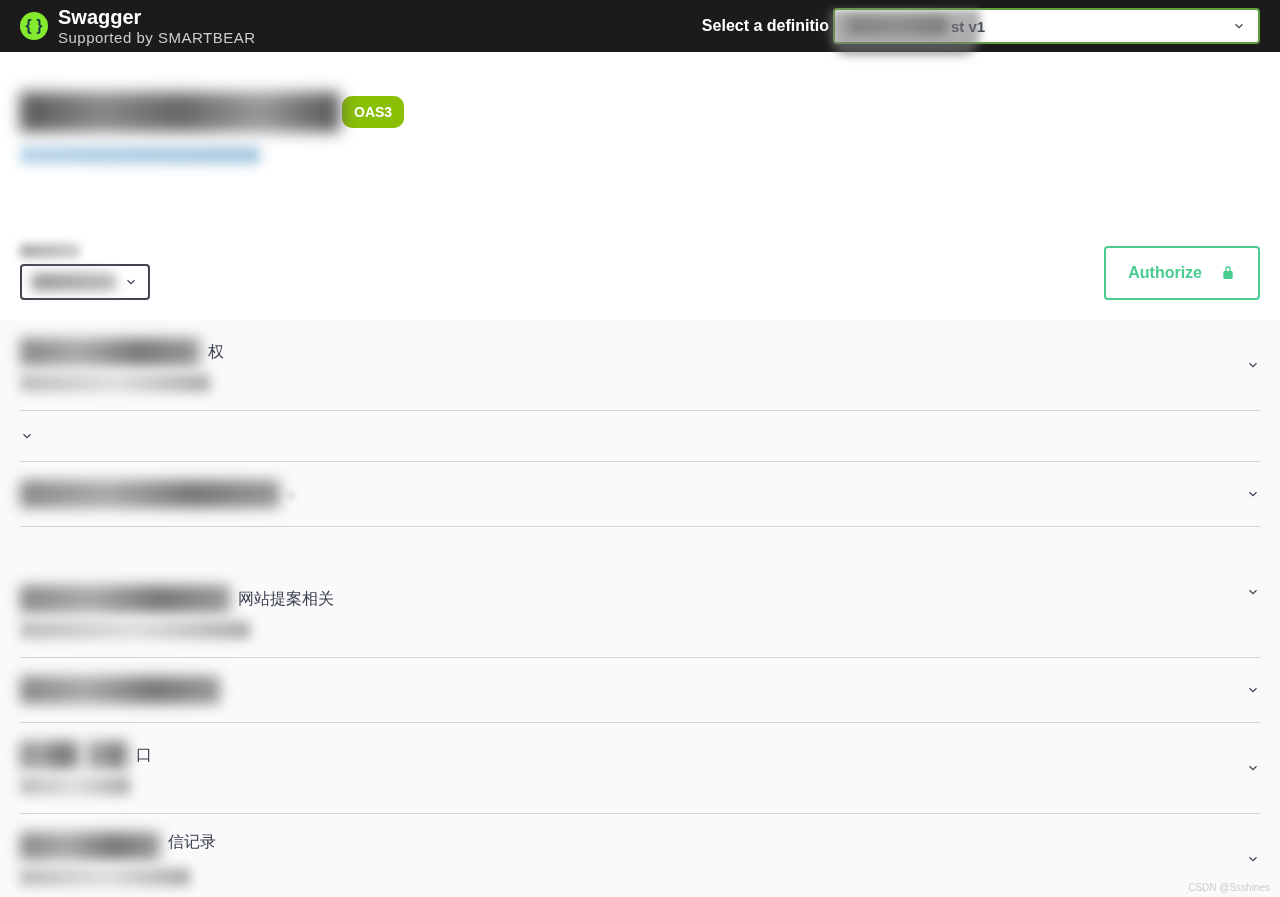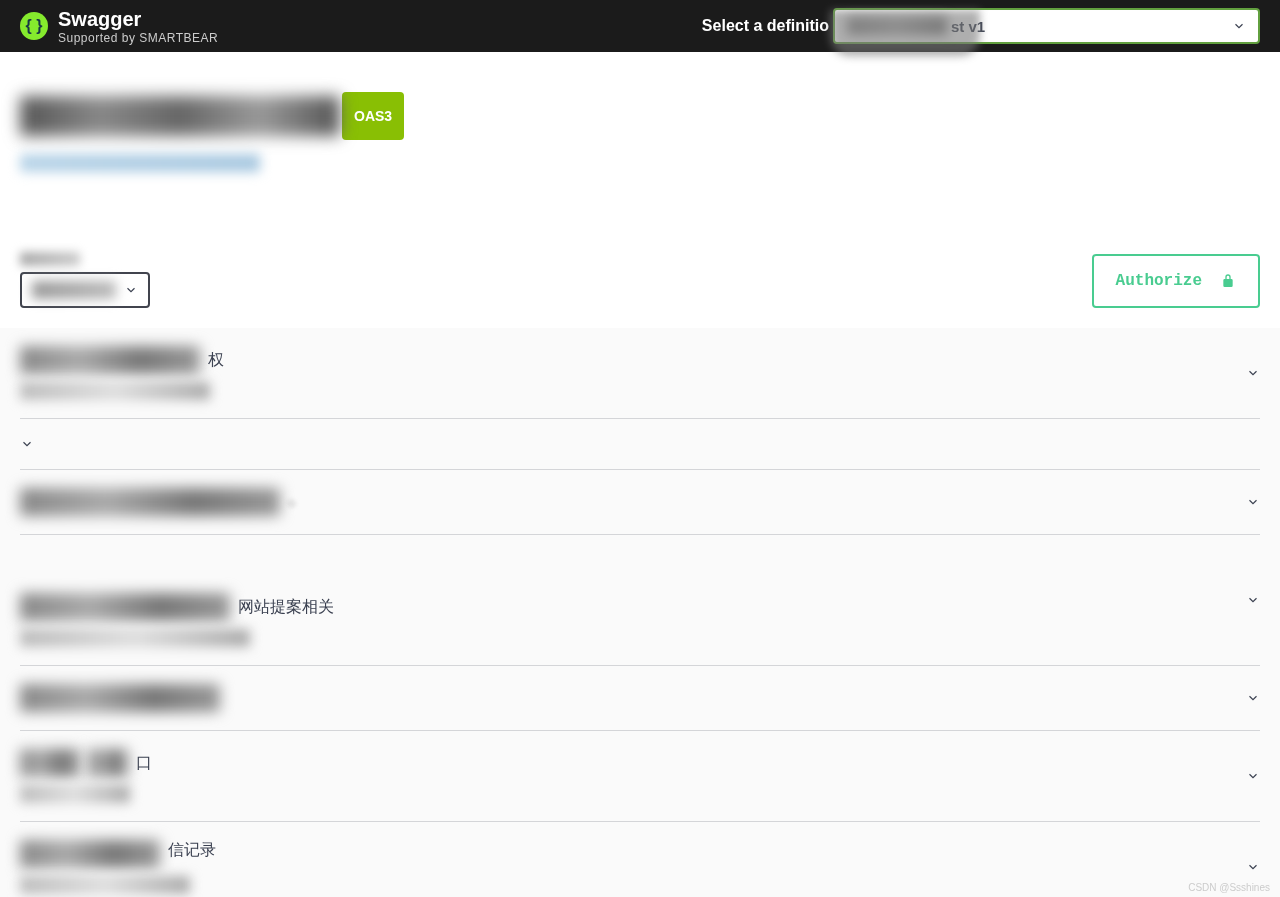--- a/index.html
+++ b/index.html
@@ -2,43 +2,43 @@
 <html><head>
 <meta charset="utf-8">
 <style>
 * { box-sizing: border-box; margin: 0; padding: 0; }
 body { font-family: -apple-system, BlinkMacSystemFont, "Segoe UI", sans-serif; background: #fafafa; color: #3b4151; }
 
 .topbar { background: #1b1b1b; height: 52px; display: flex; align-items: center; padding: 0 20px; justify-content: space-between; }
 .logo-group { display: flex; align-items: center; gap: 10px; }
 .logo-circle { width: 28px; height: 28px; background: #85ea2d; border-radius: 50%; display: flex; align-items: center; justify-content: center; color: #173647; font-weight: bold; font-size: 16px; }
 .logo-text { color: #fff; font-size: 20px; font-weight: 600; }
-.logo-sub { color: #ccc; font-size: 12px; margin-top: 0; letter-spacing: 0.5px; }
+.logo-sub { color: #ccc; font-size: 15px; margin-top: 0; letter-spacing: 0.5px; }
 .def-group { display: flex; align-items: center; gap: 4px; }
 .def-label { color: #fff; font-weight: 700; font-size: 16px; }
 .def-select { background: #fff; border: 2px solid #62a03f; border-radius: 4px; height: 36px; width: 427px; padding: 0 12px; font-size: 15px; display: flex; align-items: center; justify-content: space-between; }
 .def-select-redact { filter: blur(6px); background: linear-gradient(90deg, #888, #aaa, #777); width: 100px; height: 18px; border-radius: 2px; }
 .def-select-text { color: #3b4151; font-weight: 600; }
 .chevron { width: 14px; height: 14px; display: inline-flex; align-items: center; justify-content: center; }
 .chevron svg { width: 14px; height: 14px; }
 
 .shadow-blur { position: absolute; top: 10px; left: 830px; width: 150px; height: 46px; background: #7a7a7a; opacity: 0.6; filter: blur(4px); border-radius: 0 0 20px 20px; }
 
 .info-section { background: #fff; padding: 40px 20px 60px; display: flex; flex-direction: column; gap: 10px; }
 .title-row { display: flex; align-items: center; gap: 10px; }
 .redact-title { filter: blur(8px); background: linear-gradient(90deg, #555, #888, #666, #999, #555); width: 320px; height: 40px; border-radius: 3px; }
-.oas-badge { background: #89bf04; color: #fff; border-radius: 4px; padding: 16px 12px; font-size: 14px; font-weight: 700; margin-left: -8px; }
+.oas-badge { background: #89bf04; color: #fff; border-radius: 10px; padding: 8px 12px; font-size: 14px; font-weight: 700; margin-left: -8px; }
 .redact-link { filter: blur(6px); background: linear-gradient(90deg, #b8d4e8, #a8c8e0); width: 240px; height: 18px; border-radius: 2px; margin-top: 4px; }
 
 .scheme-section { background: #fff; padding: 20px; display: flex; justify-content: space-between; align-items: flex-end; }
 .scheme-left { display: flex; flex-direction: column; gap: 6px; }
 .scheme-label-redact { filter: blur(5px); background: linear-gradient(90deg, #aaa, #ccc); width: 60px; height: 14px; border-radius: 2px; }
 .scheme-select { border: 2px solid #41444e; border-radius: 4px; height: 36px; width: 130px; display: flex; align-items: center; justify-content: flex-end; padding: 0 10px; background: #fff; }
 .scheme-select-redact { filter: blur(6px); background: linear-gradient(90deg, #999, #bbb); flex: 1; height: 18px; border-radius: 2px; margin-right: 8px; }
-.authorize-btn { border: 2px solid #49cc90; color: #49cc90; background: transparent; border-radius: 4px; padding: 16px 22px; font-size: 16px; font-weight: 700; display: flex; align-items: center; gap: 18px; cursor: pointer; font-family: Liberation Mono, monospace; }
+.authorize-btn { border: 2px solid #49cc90; color: #49cc90; background: transparent; border-radius: 4px; padding: 16px 22px; font-size: 16px; font-weight: 700; display: flex; align-items: center; gap: 18px; cursor: pointer; }
 .lock-icon { width: 16px; height: 16px; }
 
 .tags-wrap { padding: 0 20px 20px; }
 .tag-row { border-bottom: 1px solid rgba(59,65,81,0.2); padding: 18px 0; display: flex; align-items: center; justify-content: space-between; cursor: pointer; }
 .tag-left { display: flex; align-items: center; gap: 10px; flex-wrap: wrap; }
 .tag-redact { filter: blur(7px); background: linear-gradient(90deg, #888, #aaa, #777, #999); height: 28px; border-radius: 2px; }
 .tag-redact-sub { filter: blur(6px); background: linear-gradient(90deg, #bbb, #ddd, #aaa); height: 18px; border-radius: 2px; margin-top: 4px; }
 .tag-desc { color: #3b4151; font-size: 16px; }
 .tag-col { display: flex; flex-direction: column; gap: 4px; }
 

